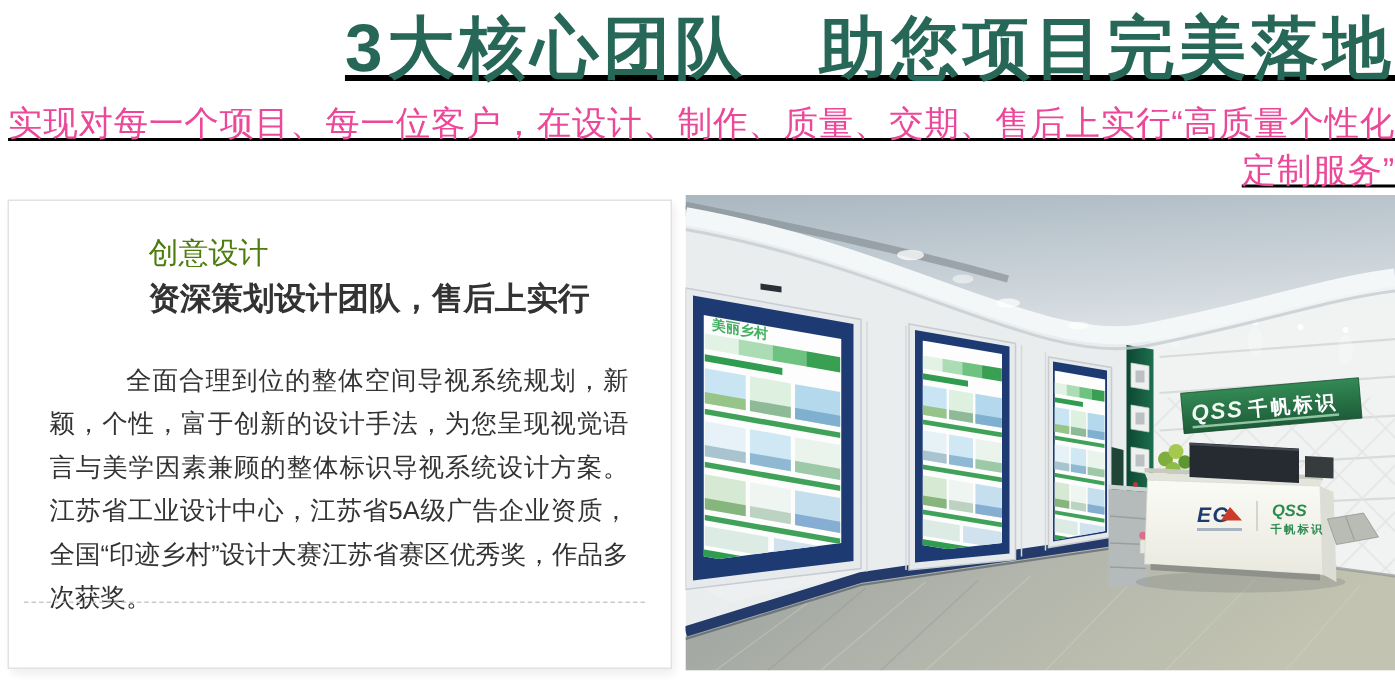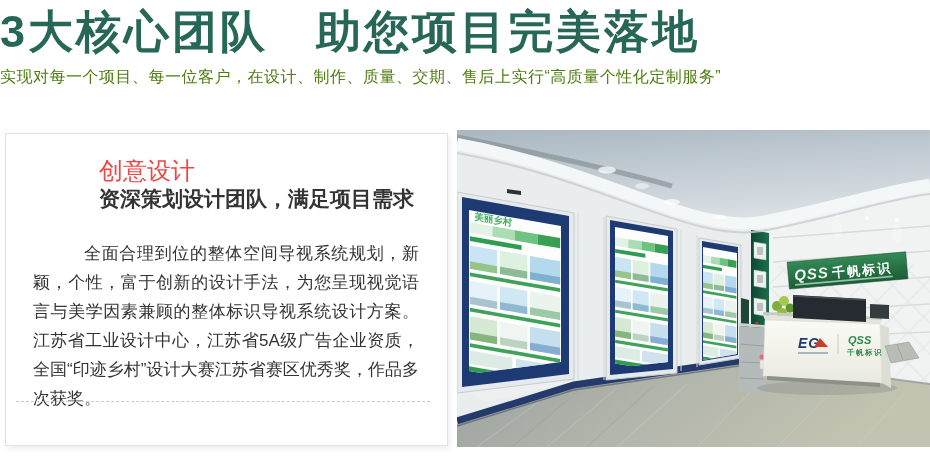--- a/index.html
+++ b/index.html
@@ -1,50 +1,50 @@
 <!DOCTYPE html>
 <html><head>
 <meta charset="utf-8">
 <style>
   html,body{margin:0;padding:0;background:#ffffff;}
   body{width:930px;height:461px;position:relative;overflow:hidden;
        font-family:"Liberation Sans","DejaVu Sans",sans-serif;}
-  .header{position:absolute;top:5px;left:0;width:930px;text-align:left;}
+  .header{position:absolute;top:5px;left:0;width:930px;text-align:right;text-decoration:underline;}
   .main-title{margin:0;font-size:45px;font-weight:800;color:#266758;
               letter-spacing:3px;line-height:1.2;}
-  .sub-title{margin:8px auto 12px;font-size:16px;color:#4d7c0f;letter-spacing:.5px;}
+  .sub-title{margin:8px auto 12px;font-size:23px;color:#ec4899;letter-spacing:.5px;}
   .feature-card{position:absolute;left:5px;top:133px;width:441px;height:311px;
                 background:#ffffff;border:1px solid #e2e2e2;
                 box-shadow:2px 3px 6px rgba(0,0,0,.07);}
   .ribbon-badge{position:absolute;left:17px;top:16px;width:60px;height:60px;
                 background:#f0822a;color:#ffffff;font-size:31px;line-height:50px;
                 text-align:center;letter-spacing:1px;
                 clip-path:polygon(0 0,100% 0,100% 100%,50% 87%,0 100%);}
-  .feature-category{position:absolute;left:93px;top:21px;font-size:24px;color:#ef4444;}
+  .feature-category{position:absolute;left:93px;top:21px;font-size:20px;color:#4d7c0f;}
   .feature-headline{position:absolute;left:93px;top:51px;font-size:21px;
                     font-weight:bold;color:#333333;}
   .feature-body{position:absolute;left:15px;right:16px;top:93px;margin:12px;
                 font-size:17px;line-height:29px;color:#333333;
                 text-align:justify;text-indent:3em;}
   .feature-divider{position:absolute;left:10px;right:17px;top:267px;
                    border-top:1px dashed #c9c9c9;height:0;}
   .photo-wrap{position:absolute;left:457px;top:130px;width:473px;height:317px;}
   svg text{font-family:"Liberation Sans","DejaVu Sans",sans-serif;}
 </style>
 </head>
 <body>
 
 <div class="header">
   <h1 class="main-title">3大核心团队　助您项目完美落地</h1>
   <div class="sub-title">实现对每一个项目、每一位客户，在设计、制作、质量、交期、售后上实行“高质量个性化定制服务”</div>
 </div>
 
 <div class="feature-card">
   <div class="feature-category">创意设计</div>
-  <div class="feature-headline">资深策划设计团队，满足项目需求</div>
+  <div class="feature-headline">资深策划设计团队，售后上实行</div>
   <p class="feature-body">全面合理到位的整体空间导视系统规划，新颖，个性，富于创新的设计手法，为您呈现视觉语言与美学因素兼顾的整体标识导视系统设计方案。江苏省工业设计中心，江苏省5A级广告企业资质，全国“印迹乡村”设计大赛江苏省赛区优秀奖，作品多次获奖。</p>
   <div class="feature-divider"></div>
 </div>
 
 <div class="photo-wrap">
 <svg viewBox="0 0 473 317" width="473" height="317">
   <defs>
     <linearGradient id="ceilG" x1="0" y1="0" x2="0.35" y2="1">
       <stop offset="0" stop-color="#a9b7c1"></stop>
           <stop offset="1" stop-color="#d9dfe3"></stop>

